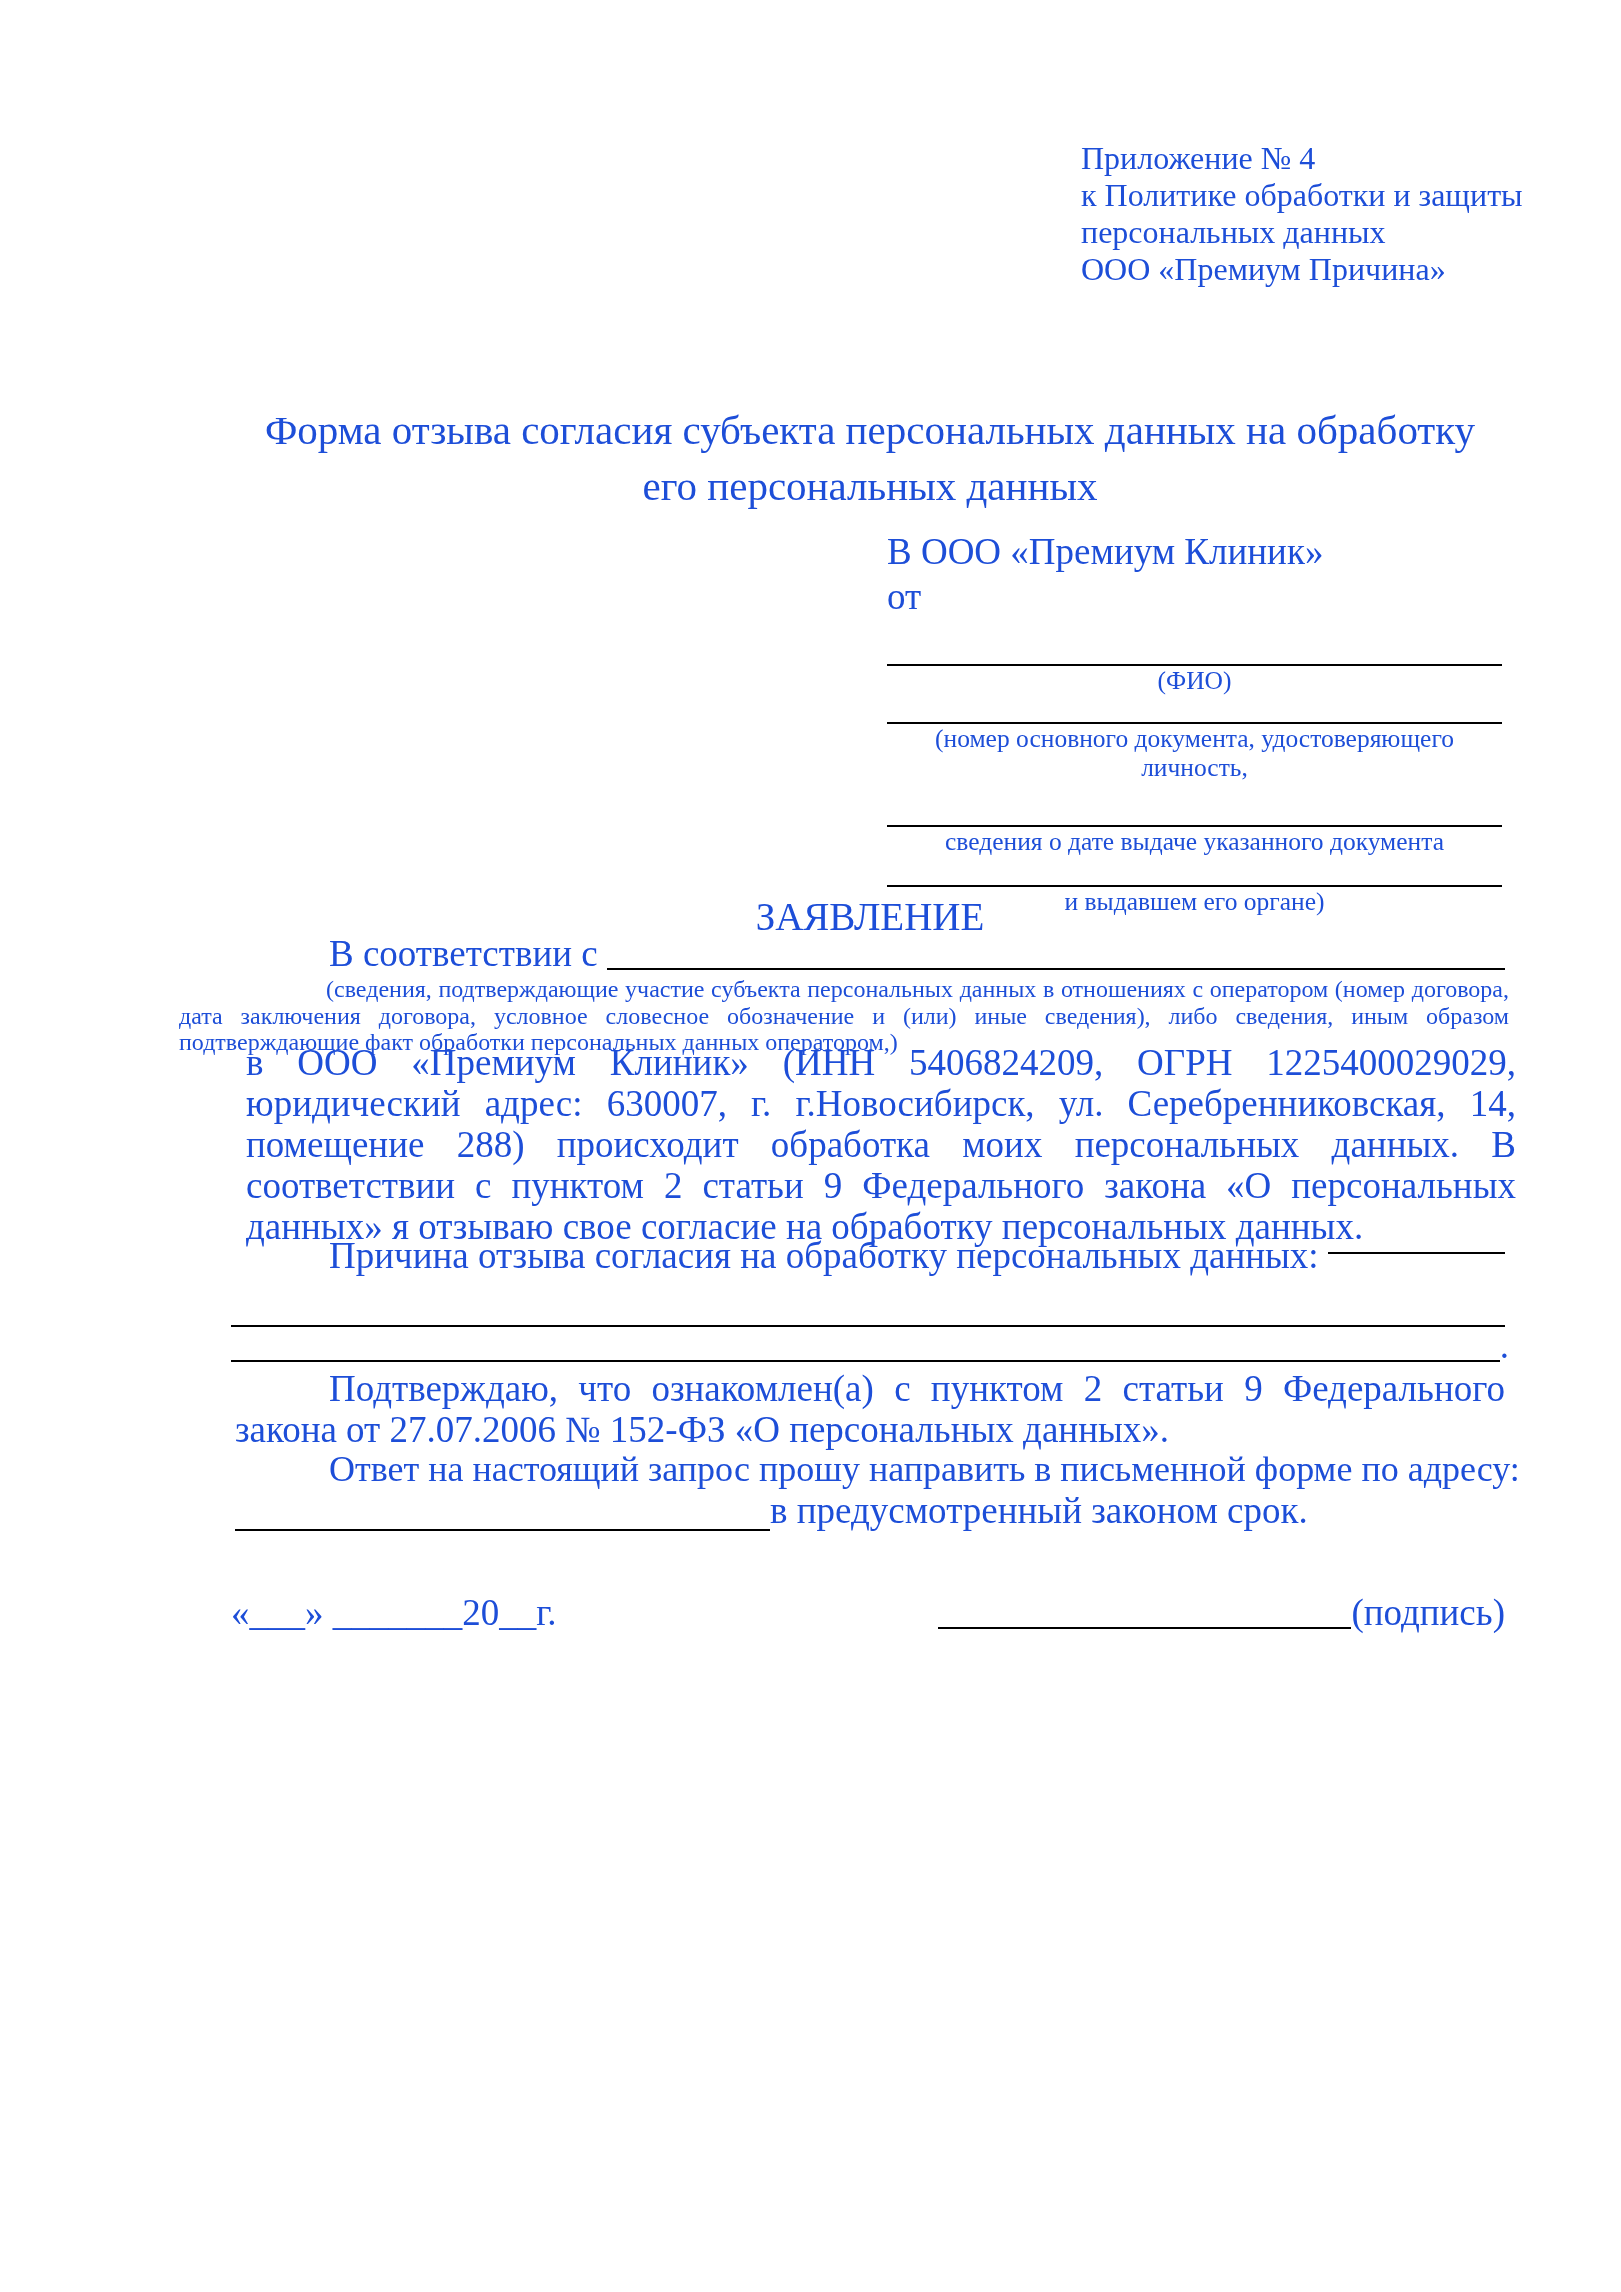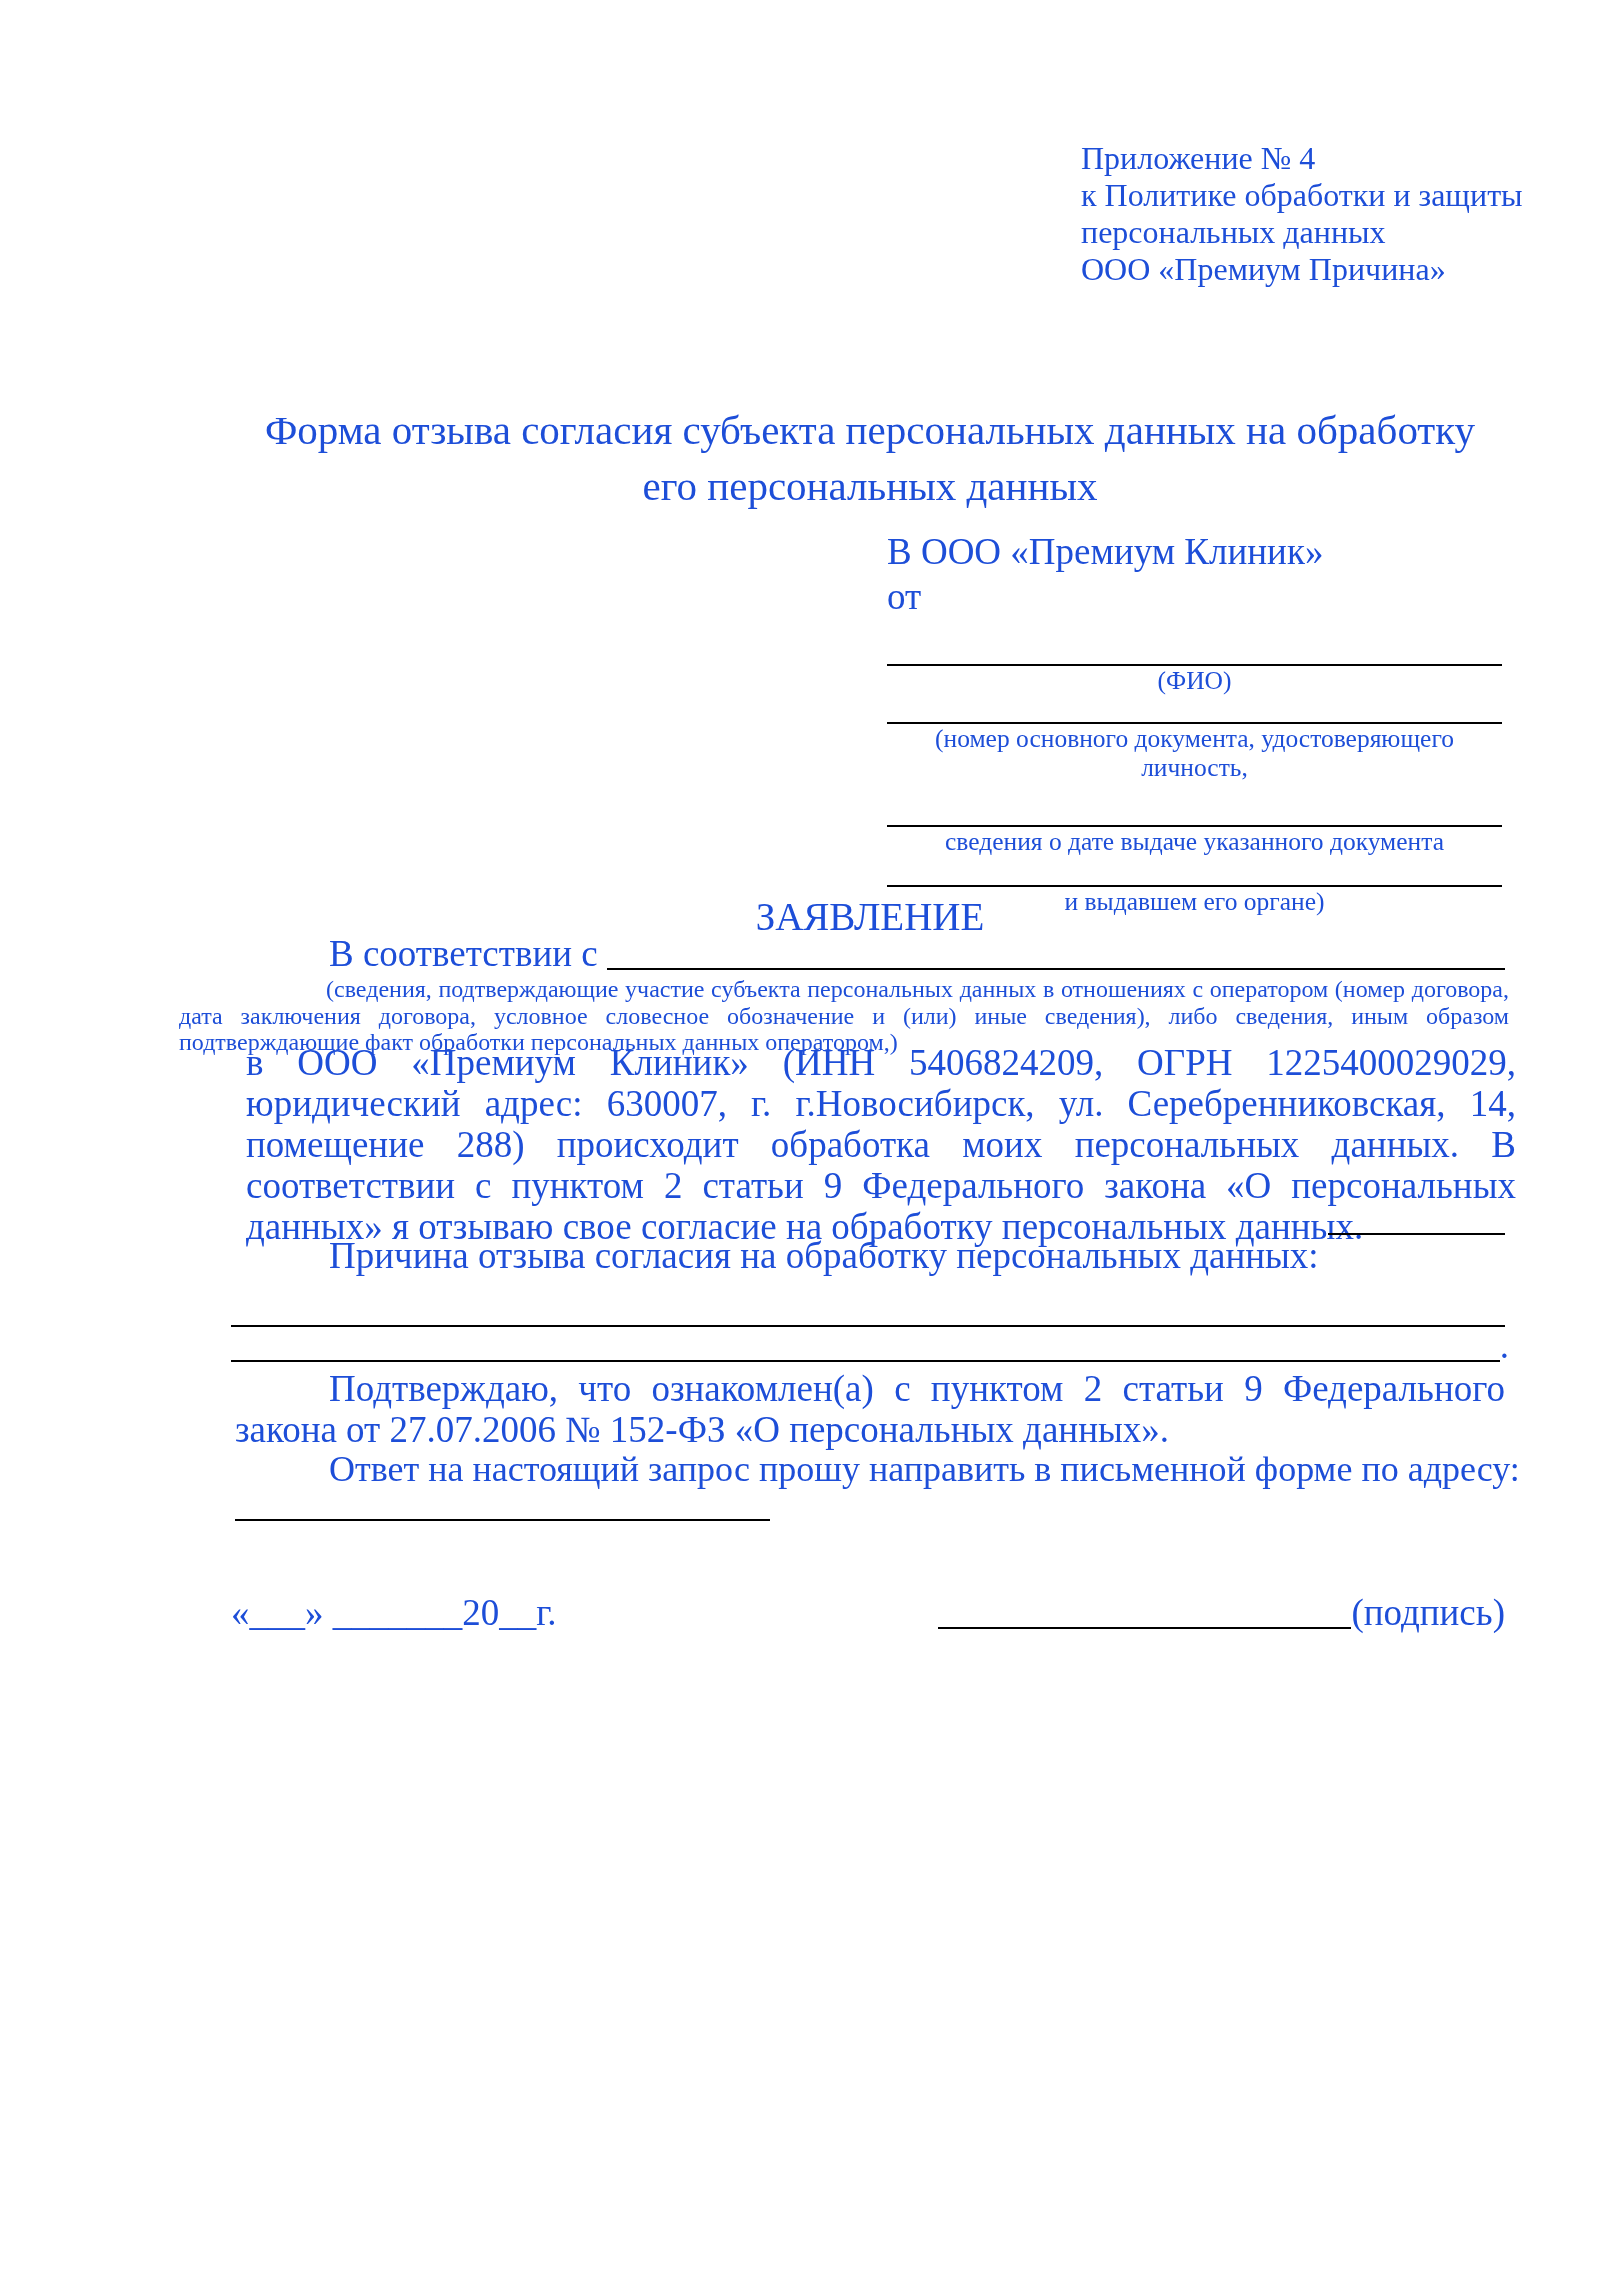--- a/index.html
+++ b/index.html
@@ -26,21 +26,21 @@
   .b-date{height:43px;}
   .b-org{height:29px;}
   
   .zayavlenie{position:absolute;left:235px;top:894px;width:1270px;text-align:center;font-size:39px;line-height:45px;}
   .accordance{position:absolute;left:235px;top:931px;width:1270px;display:flex;align-items:flex-end;font-size:37px;line-height:45px;}
   .accordance .lbl{white-space:nowrap;padding-left:94px;}
   .fill{flex:1;border-bottom:2.9px solid #000;margin-bottom:5.9px;margin-left:9.8px;}
   .note{position:absolute;left:179px;top:976px;width:1330px;font-size:24px;line-height:26.5px;
     text-align:justify;text-indent:147px;}
   .bodytext{position:absolute;left:235px;top:1042px;width:1270px;font-size:37px;line-height:41px;text-align:justify;margin-left:11px;}
-  .reason{position:absolute;left:235px;top:1233px;width:1270px;display:flex;align-items:flex-start;font-size:37px;line-height:45px;}
+  .reason{position:absolute;left:235px;top:1233px;width:1270px;display:flex;align-items:center;font-size:37px;line-height:45px;}
   .reason .lbl{white-space:nowrap;padding-left:94px;}
   .longline-a{position:absolute;left:231px;top:1286px;width:1274px;height:39px;border-bottom:2.9px solid #000;}
   .longline-b{position:absolute;left:231px;top:1325px;width:1278px;display:flex;align-items:flex-end;}
   .longline-b .ll{flex:1;height:35px;border-bottom:2.9px solid #000;}
   .longline-b .period{font-size:37px;line-height:33px;}
   .confirm{position:absolute;left:235px;top:1368px;width:1270px;font-size:37px;line-height:41px;
     text-align:justify;text-indent:94px;}
   .reply1{position:absolute;left:235px;top:1449px;width:1270px;font-size:36px;line-height:41px;
     text-align:justify;text-align-last:justify;text-indent:94px;white-space:nowrap;}
   .reply2{position:absolute;left:235px;top:1490px;width:1270px;display:flex;align-items:flex-end;font-size:37px;line-height:41px;}
@@ -103,20 +103,21 @@
   <div class="longline-b">
     <div class="ll"></div>
     <span class="period">.</span>
   </div>
 
   <div class="confirm">Подтверждаю, что ознакомлен(а) с пунктом 2 статьи 9 Федерального закона от 27.07.2006 № 152-ФЗ «О персональных данных».</div>
 
   <div class="reply1">Ответ на настоящий запрос прошу направить в письменной форме по адресу:</div>
   <div class="reply2">
     <div class="ul"></div>
+    <span class="tail">в предусмотренный законом срок.</span>
   </div>
 
   <div class="datesig">
     <span>«___» _______20__г.</span>
     <span class="sig">
       <span class="sigline"></span>
       <span class="sigcap">(подпись)</span>
     </span>
   </div>
 

